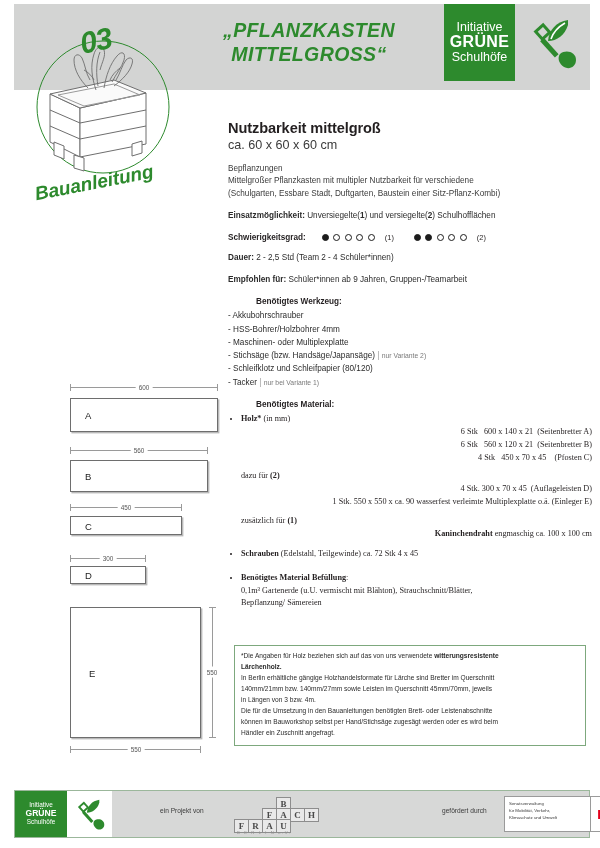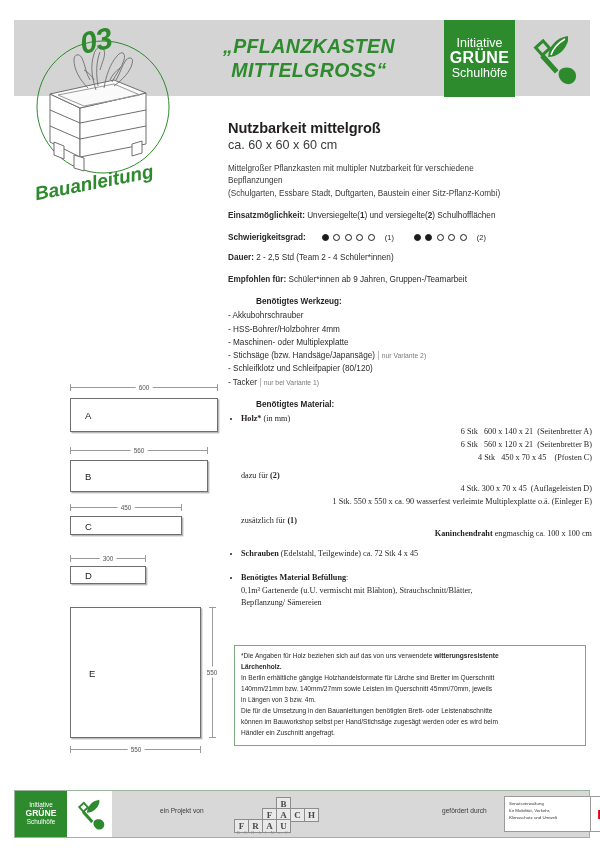--- a/index.html
+++ b/index.html
@@ -5,21 +5,21 @@
   html,body{margin:0;padding:0;}
   body{
     width:600px;height:848px;background:#ffffff;
     font-family:"Liberation Sans",sans-serif;
     color:#231f20;position:relative;overflow:hidden;
   }
   .page{position:absolute;inset:0;}
 
   
   .header-bar{
-    position:absolute;left:14px;top:20px;width:576px;height:76px;
+    position:absolute;left:14px;top:4px;width:576px;height:86px;
     background:#d3d4d3;box-sizing:border-box;
   }
   .header-title{
     position:absolute;left:180px;top:10px;width:230px;height:58px;
     display:flex;flex-direction:column;align-items:center;justify-content:center;
     color:#2d8a2d;font-weight:bold;font-style:italic;
     font-size:19.5px;line-height:1.22;letter-spacing:.4px;text-align:center;
   }
   .logo-green{
     position:absolute;right:75px;top:0;width:71px;height:77px;
@@ -202,22 +202,22 @@
     </svg>
     <div class="num03">03</div>
     <div class="bauanleitung">Bauanleitung</div>
   </div>
 
   <div class="content">
     <h1 class="title">Nutzbarkeit mittelgroß</h1>
     <div class="subtitle">ca. 60 x 60 x 60 cm</div>
 
     <div class="intro">
+      <div>Bepflanzungen</div>
       <div>Mittelgroßer Pflanzkasten mit multipler Nutzbarkeit für verschiedene</div>
-      <div>Bepflanzungen</div>
       <div>(Schulgarten, Essbare Stadt, Duftgarten, Baustein einer Sitz-Pflanz-Kombi)</div>
     </div>
 
     <div class="row">
       <b>Einsatzmöglichkeit:</b><span> Unversiegelte(</span><b>1</b><span>) und versiegelte(</span><b>2</b><span>) Schulhofflächen</span>
     </div>
 
     <div class="diffrow">
       <span class="lbl">Schwierigkeitsgrad:</span>
       <span class="dots" id="dots1">

